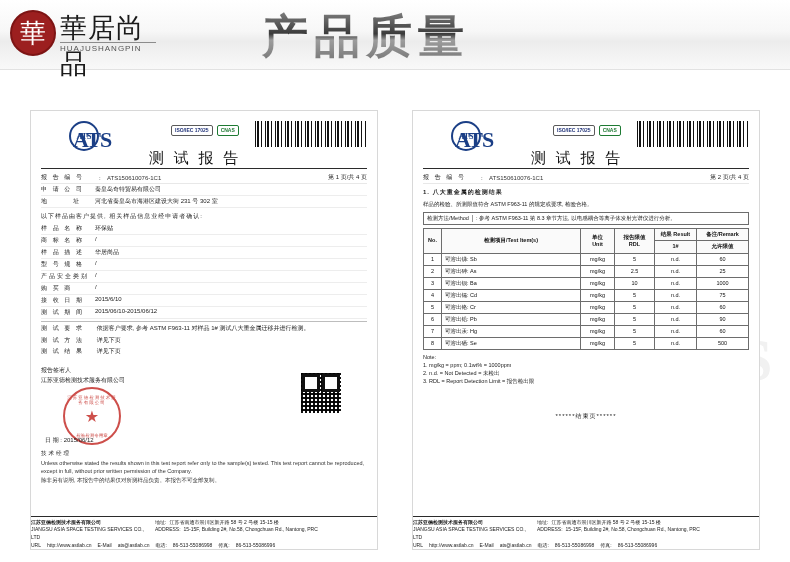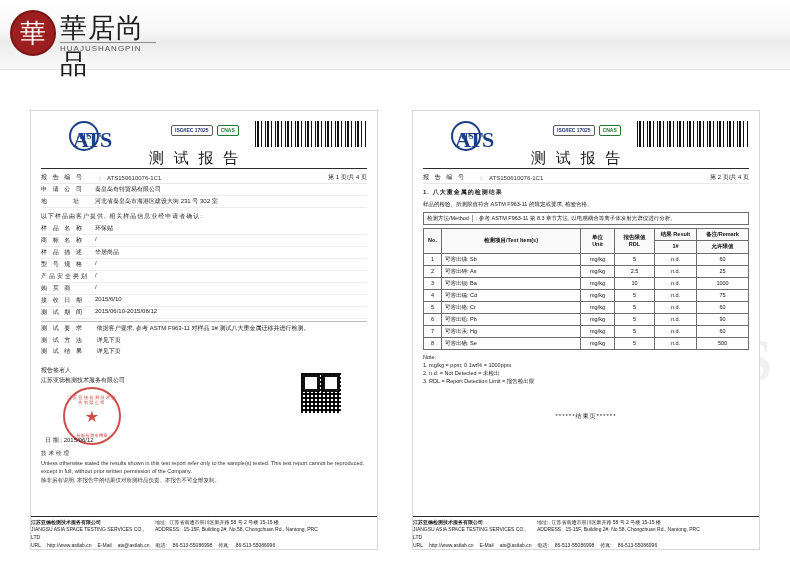--- a/index.html
+++ b/index.html
@@ -217,20 +217,21 @@
   <span style="left:600px;top:470px;font-size:58px;">ATS</span>
 </div>
 
 <div class="header">
   <div class="logo">
     <div class="logo-seal"></div>
     <div class="logo-cn">華居尚品</div>
     <div class="logo-rule"></div>
     <div class="logo-py">HUAJUSHANGPIN</div>
   </div>
+  <div class="header-title">产品质量</div>
 </div>
 
 <div class="page left">
   <div class="rpt-top">
     <div class="ats-logo">
       <div class="ats-oval"></div>
       <div class="ats-word">ATS</div>
     </div>
     <div class="cert-marks">
       <div class="cert-mark">ISO/IEC 17025</div>

